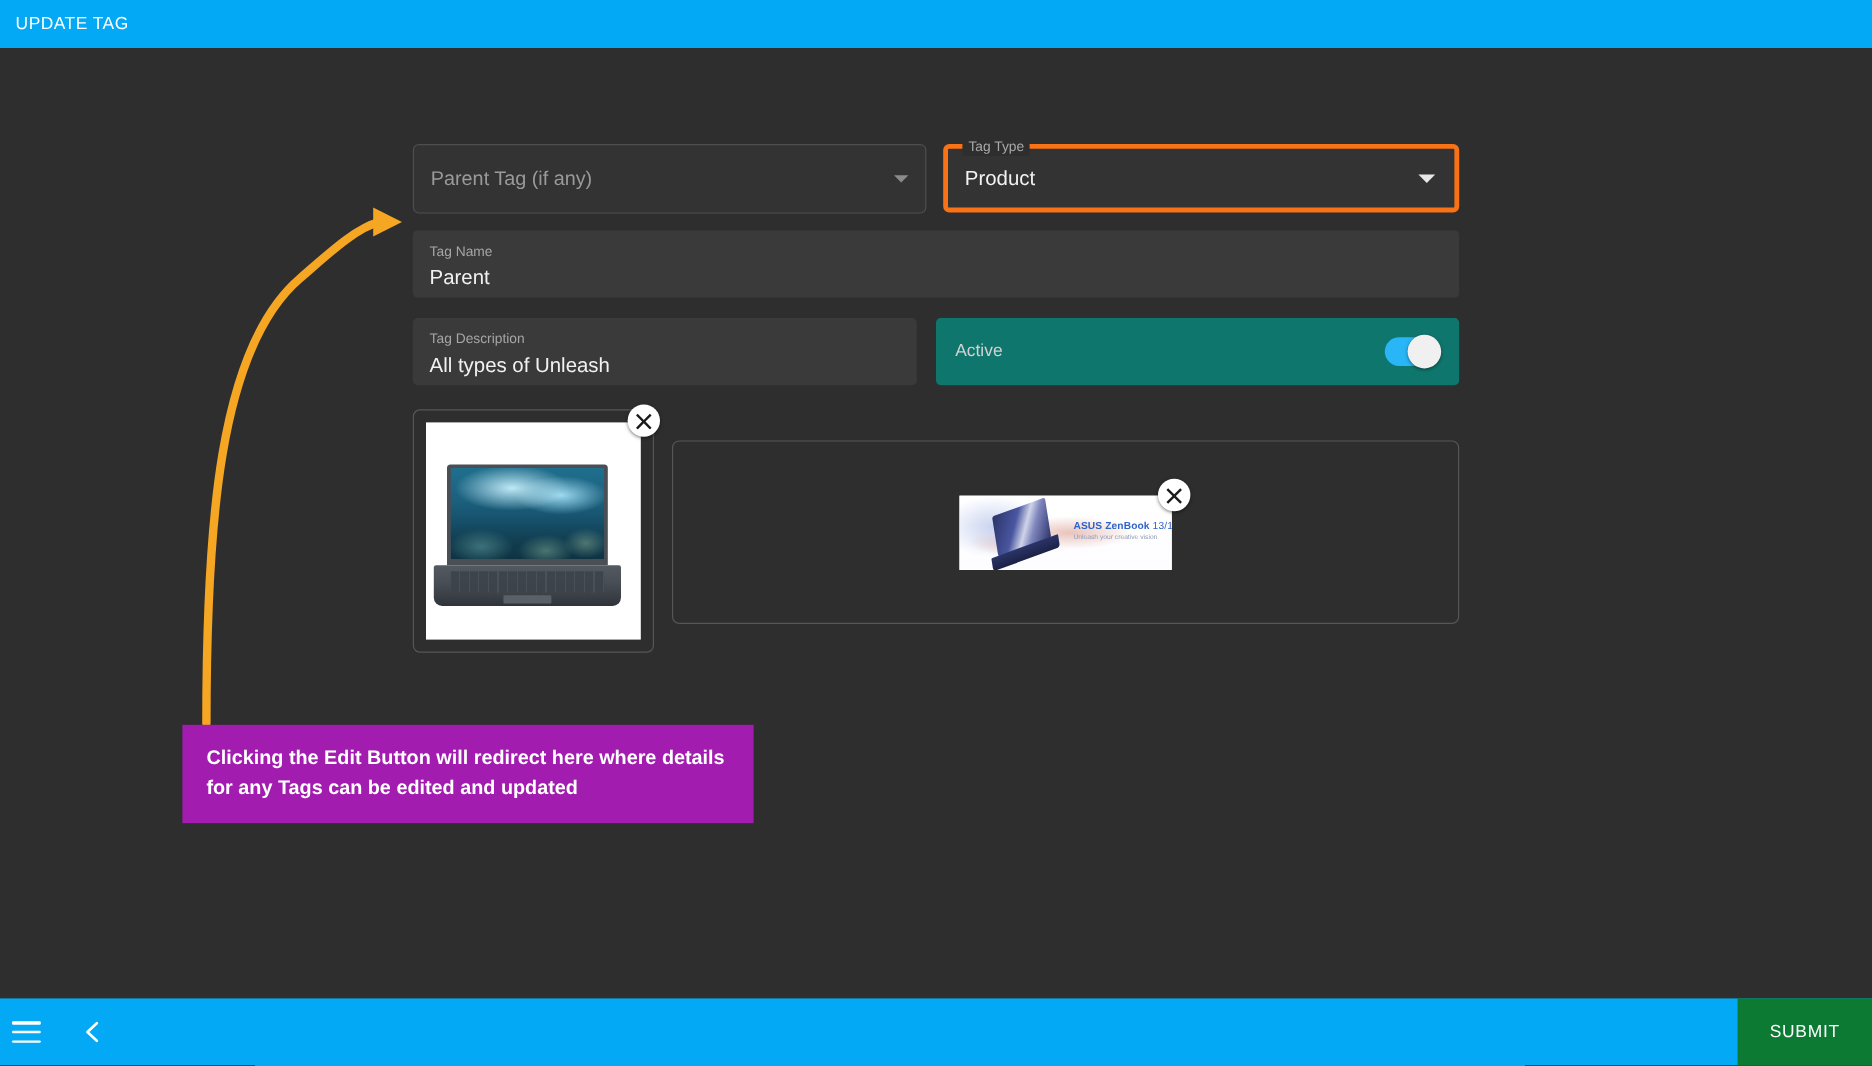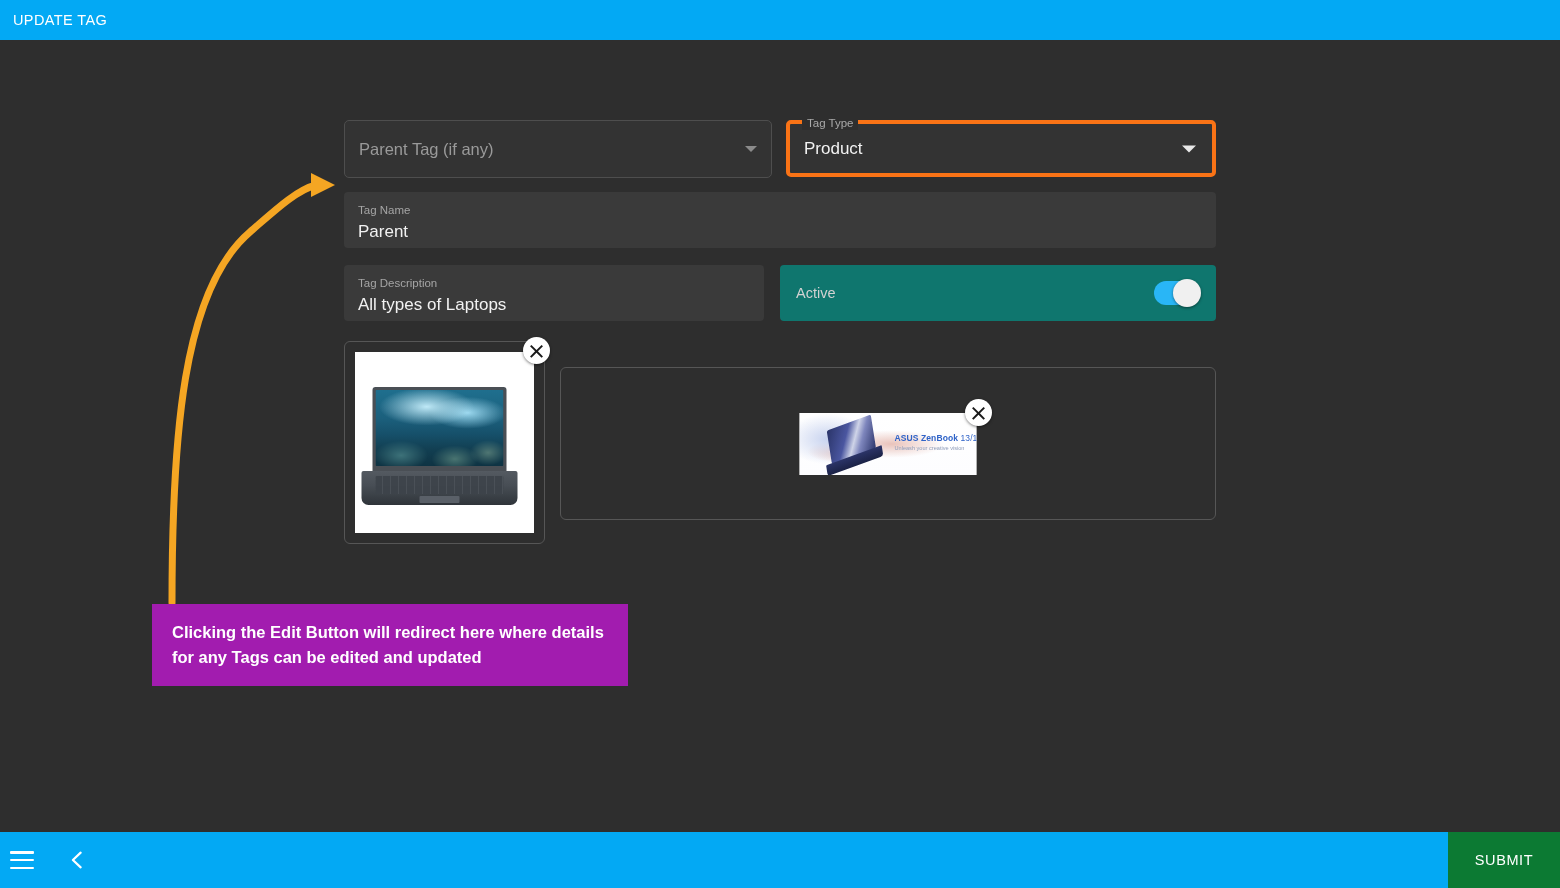--- a/index.html
+++ b/index.html
@@ -236,21 +236,21 @@
       <span class="caret-bright"></span>
     </div>
 
     <div class="field-filled" id="tag-name-field">
       <div class="lbl">Tag Name</div>
       <div class="val">Parent</div>
     </div>
 
     <div class="field-filled" id="tag-desc-field">
       <div class="lbl">Tag Description</div>
-      <div class="val">All types of Laptops</div>
+      <div class="val">All types of Unleash</div>
     </div>
 
     <div class="toggle-field">
       <span class="lbl">Active</span>
       <span class="switch">
         <span class="knob"></span>
       </span>
     </div>
 
     <div class="media-box" id="media-box-1">

